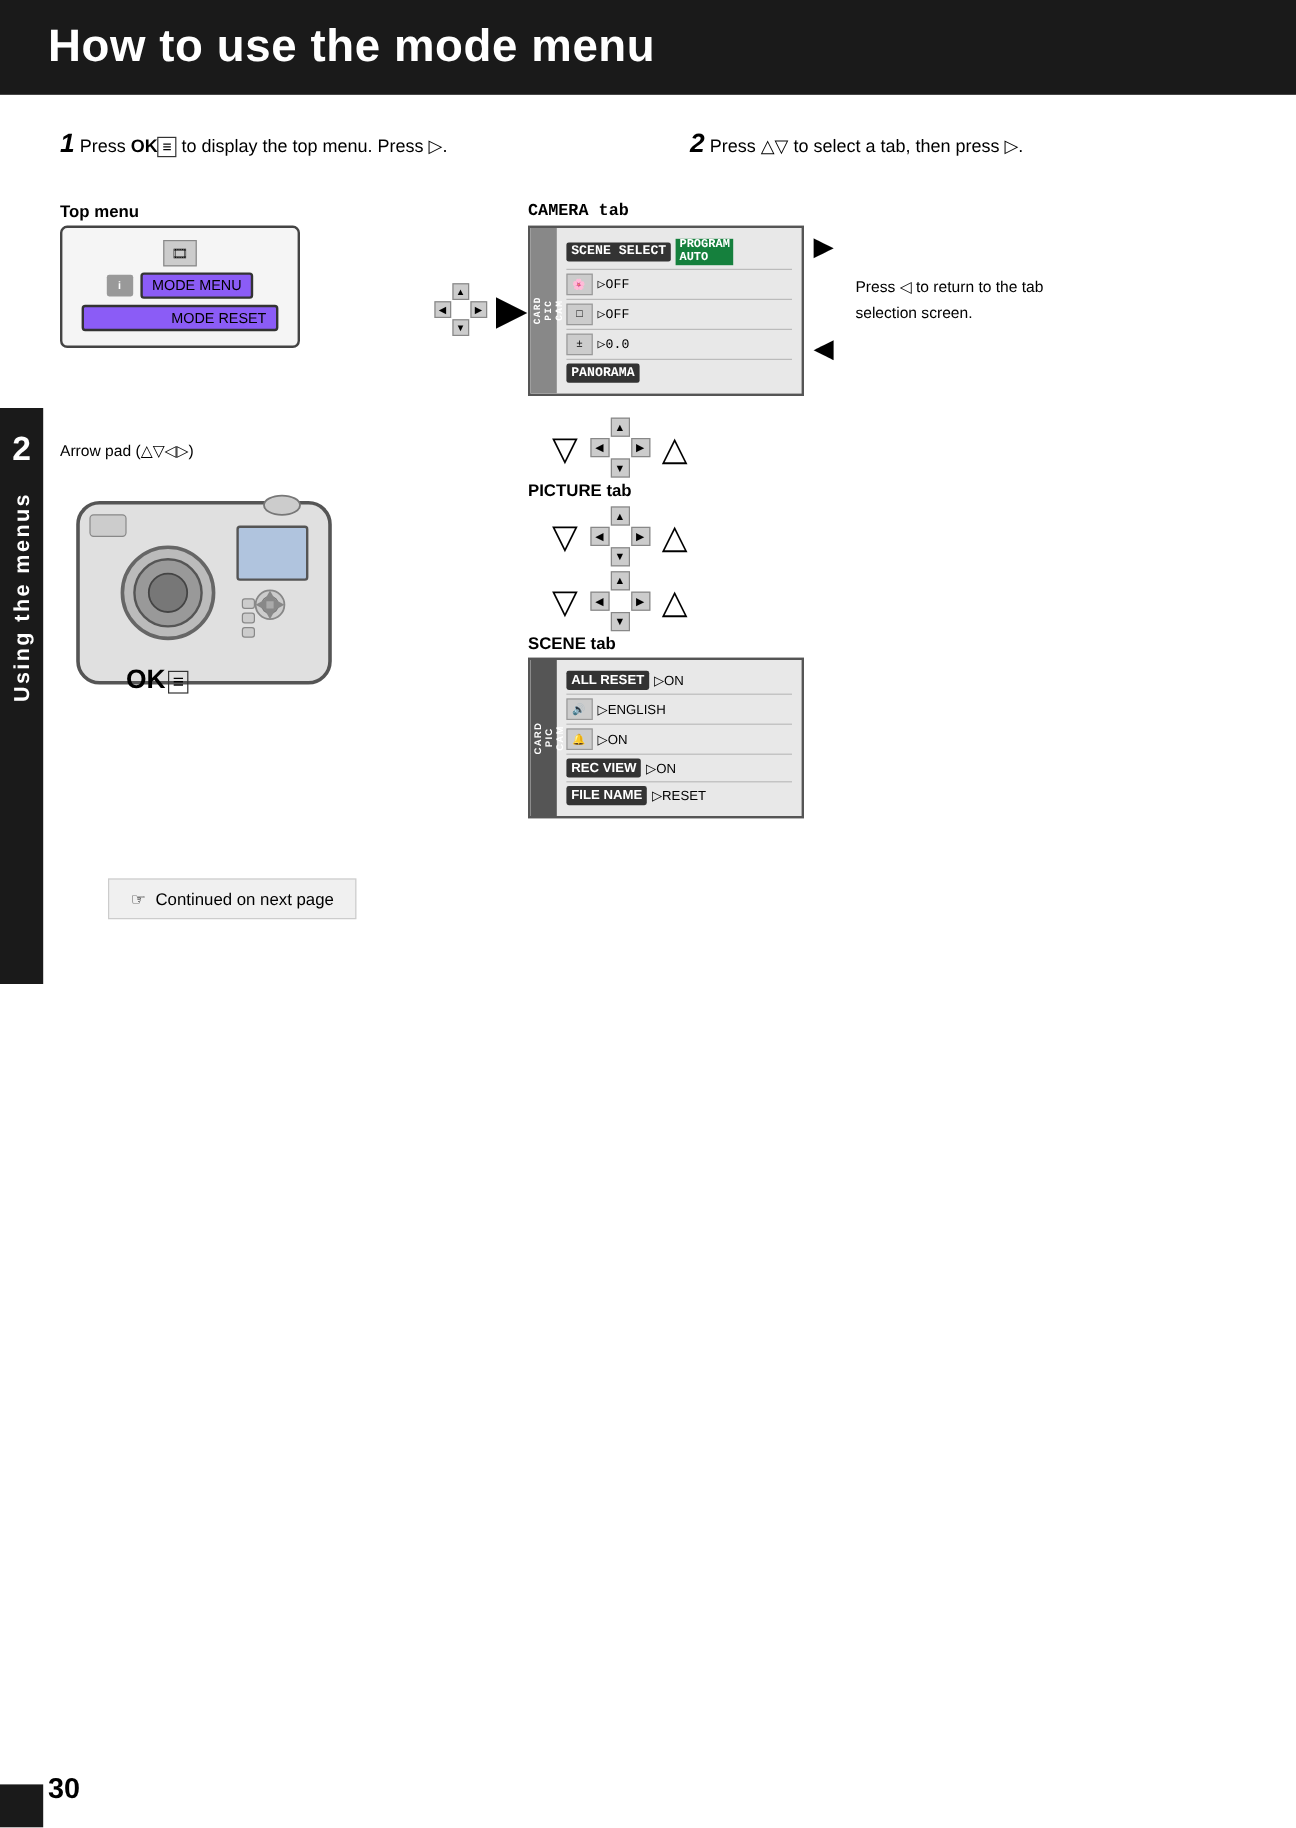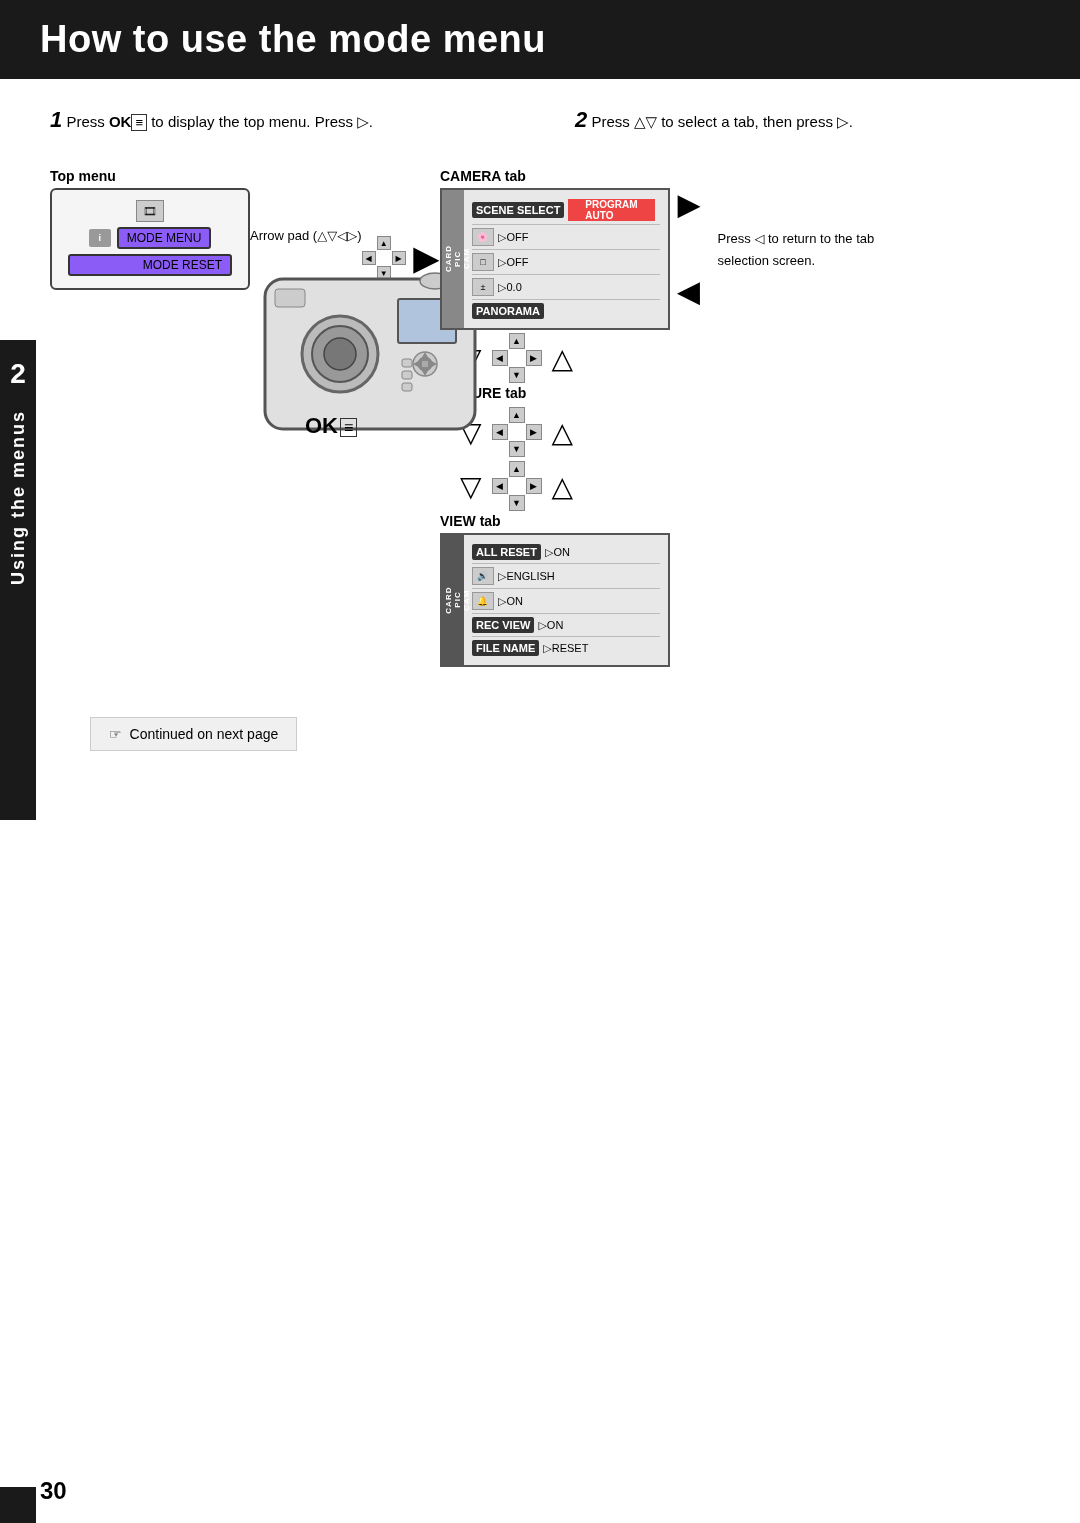--- a/index.html
+++ b/index.html
@@ -75,21 +75,22 @@
       font-size: 22px;
       font-weight: 900;
       font-style: italic;
     }
 
     
     .left-col {
       width: 310px;
       flex-shrink: 0;
       display: flex;
-      flex-direction: row;
+      flex-direction: column;
+      gap: 10px;
     }
 
     .section-label {
       font-weight: bold;
       font-size: 14px;
       margin-bottom: 4px;
     }
 
     
     .tab-screen {
@@ -354,34 +355,34 @@
         </div>
 
         <div style="font-size:32px; font-weight:900; margin-left:4px;">▶</div>
       </div>
     </div>
 
     <div style="display:flex; flex-direction:row; gap:0;">
 
       <div style="display:flex; flex-direction:column; align-items:flex-start;">
 
-        <div style="margin-bottom:1px;">
+        <div style="margin-bottom:16px;font-family:Liberation Mono, monospace;">
           <div class="section-label">CAMERA tab</div>
           <div style="display:flex; align-items:flex-start; gap:8px;">
 
             <div class="tab-screen" style="width:230px; min-height:120px;">
 
               <div class="tab-side">
                 <span class="tab-side-labels">SET<br>CARD<br>PIC<br>CAM</span>
               </div>
               <div class="tab-content">
 
                 <div class="tab-row">
                   <span class="highlighted-row">SCENE SELECT</span>
-                  <span style="font-size:10px; font-weight:bold; background:#ef4444; color:#fff; padding:0 17px;">PROGRAM<br>AUTO</span>
+                  <span style="font-size:10px; font-weight:bold; background:#15803d; color:#fff; padding:0 3px;">PROGRAM<br>AUTO</span>
                 </div>
                 <div class="tab-row">
                   <div class="cell-icon">🌸</div>
                   <span>▷OFF</span>
                 </div>
                 <div class="tab-row">
                   <div class="cell-icon">□</div>
                   <span>▷OFF</span>
                 </div>
                 <div class="tab-row">
@@ -436,21 +437,21 @@
           <div style="display:grid; grid-template-areas: '. up .' 'left . right' '. down .'; grid-template-columns:16px 16px 16px; grid-template-rows:16px 16px 16px; gap:1px;">
             <div style="grid-area:up; background:#ccc; border:1px solid #888; display:flex; align-items:center; justify-content:center; font-size:9px;">▲</div>
             <div style="grid-area:left; background:#ccc; border:1px solid #888; display:flex; align-items:center; justify-content:center; font-size:9px;">◀</div>
             <div style="grid-area:right; background:#ccc; border:1px solid #888; display:flex; align-items:center; justify-content:center; font-size:9px;">▶</div>
             <div style="grid-area:down; background:#ccc; border:1px solid #888; display:flex; align-items:center; justify-content:center; font-size:9px;">▼</div>
           </div>
           <div style="font-size:28px;">△</div>
         </div>
 
         <div>
-          <div class="section-label">VIEW tab</div>
+          <div class="section-label">SCENE tab</div>
           <div class="tab-screen" style="width:230px; min-height:130px;">
             <div class="tab-side" style="background:#555;">
               <span class="tab-side-labels">SETUP<br>CARD<br>PIC<br>CAM</span>
             </div>
             <div class="tab-content">
               <div class="tab-row">
                 <span class="highlighted-row">ALL RESET</span>
                 <span>▷ON</span>
               </div>
               <div class="tab-row">

